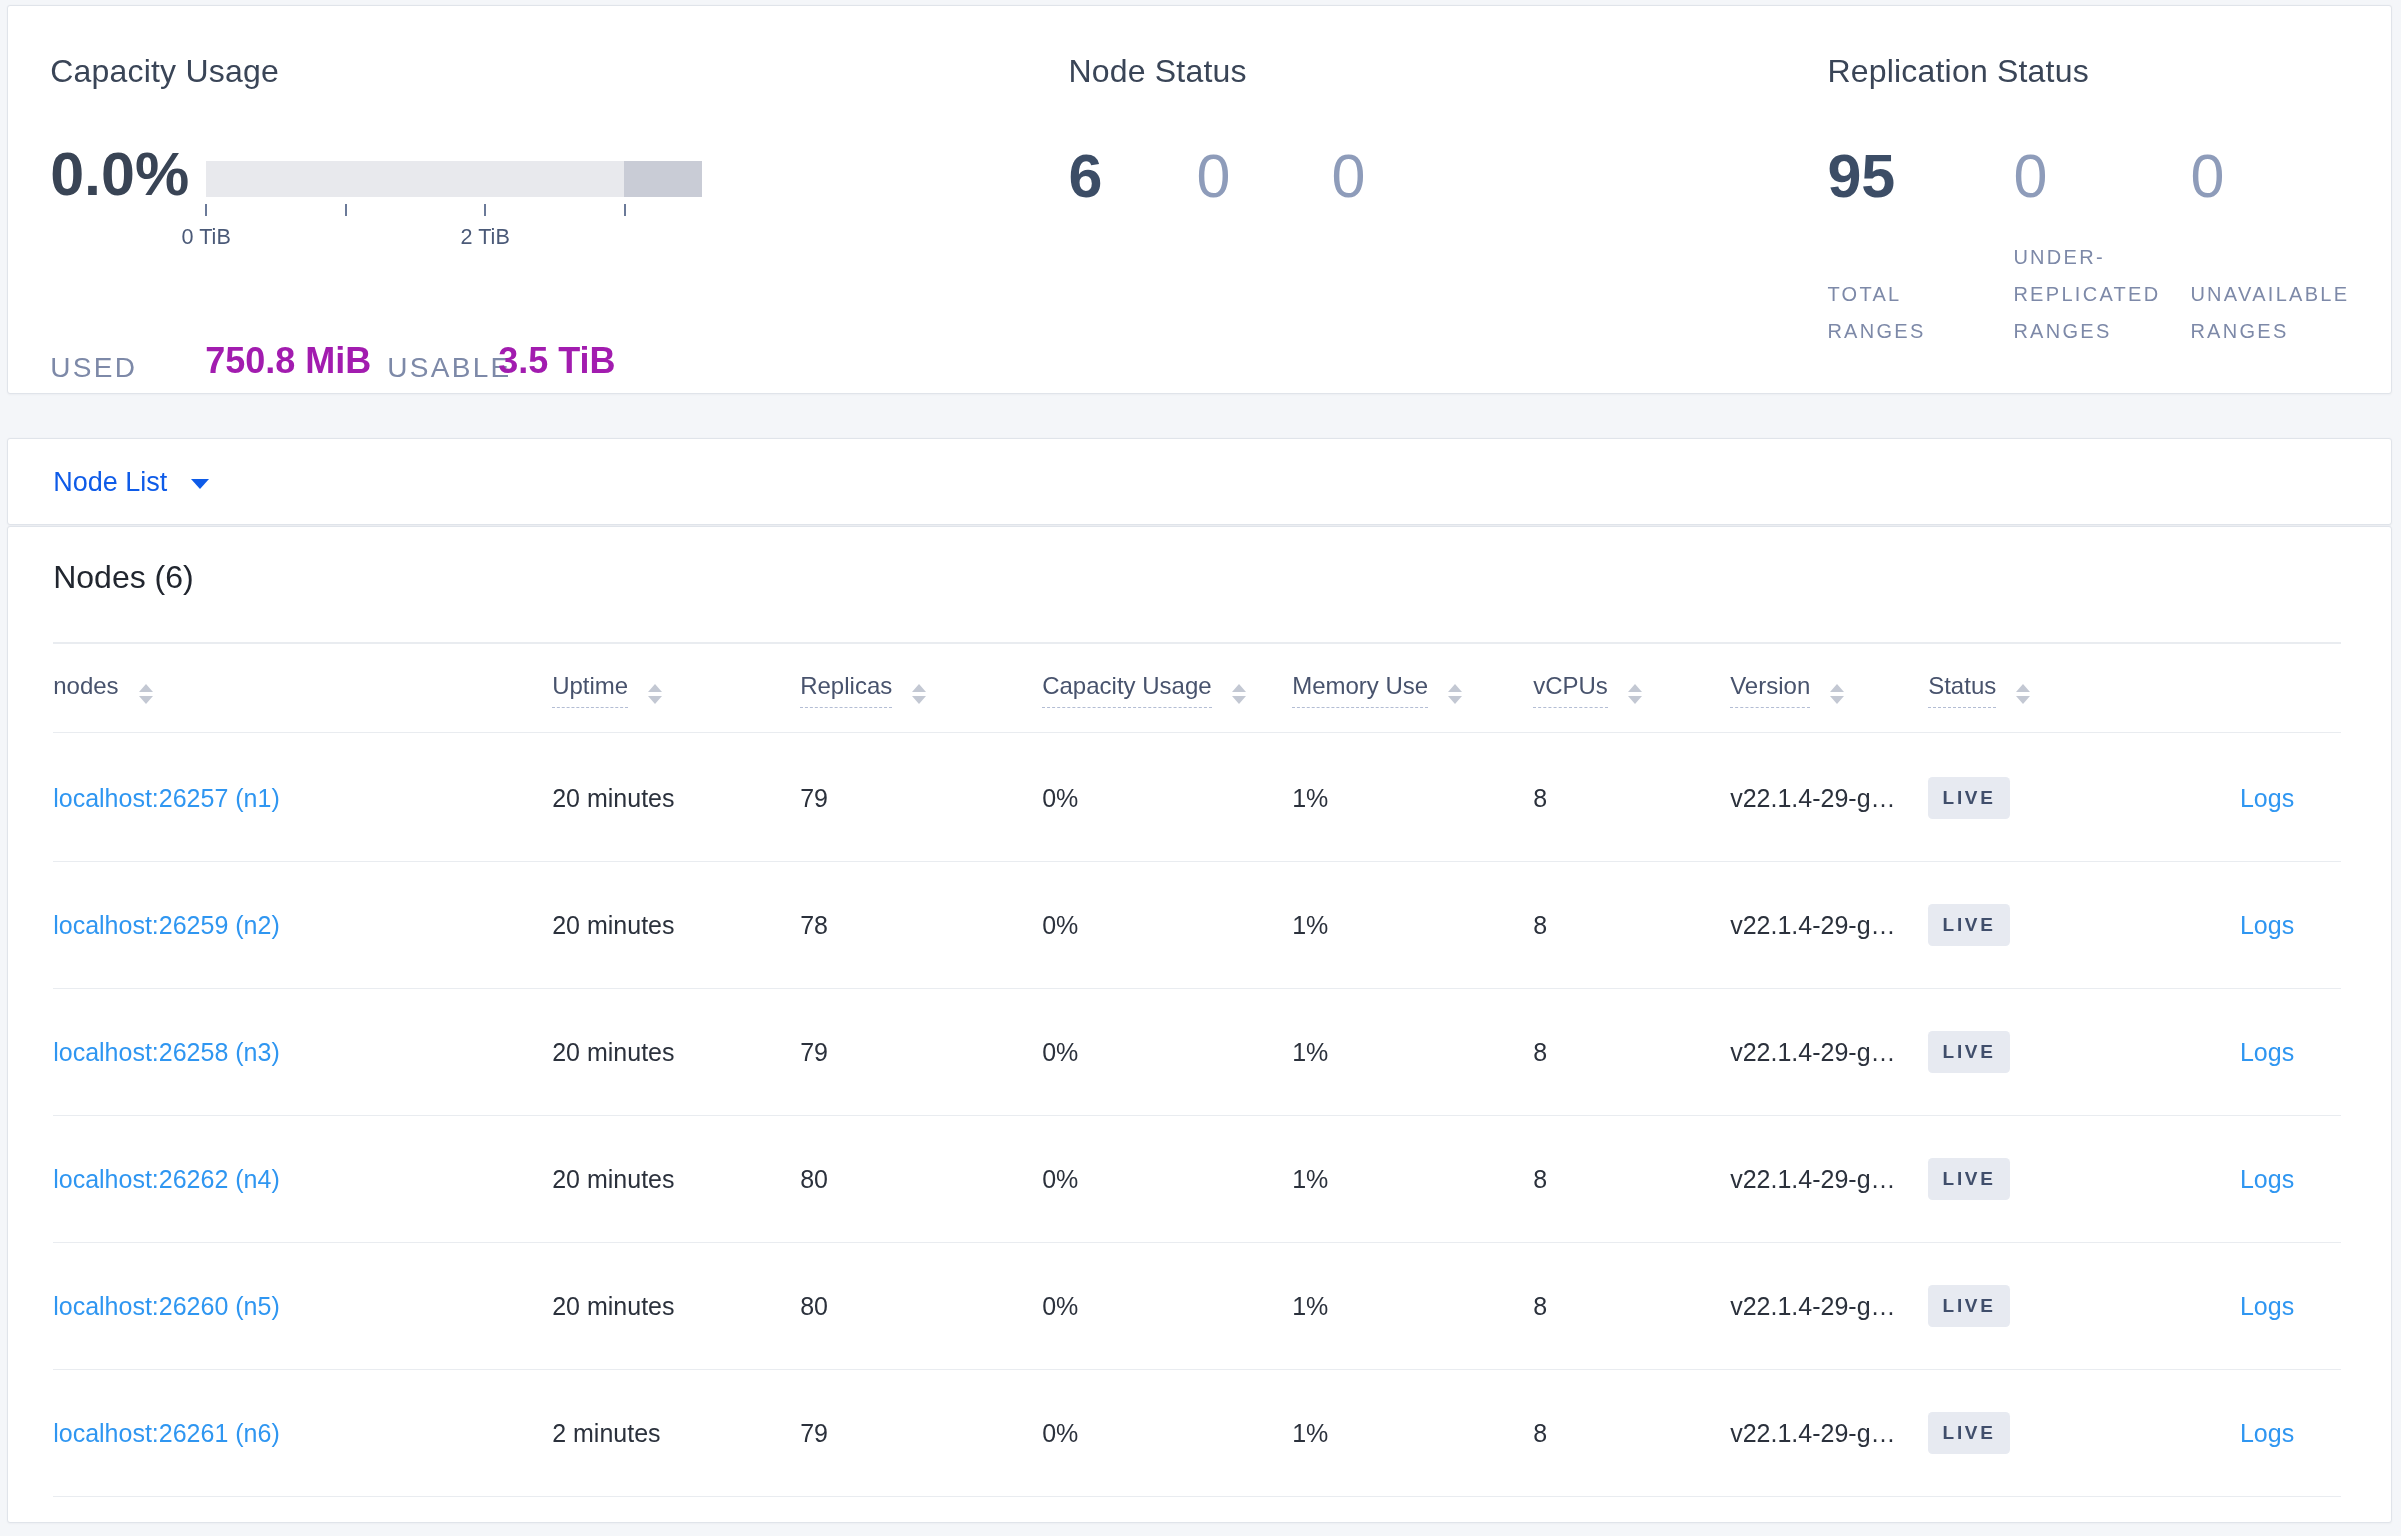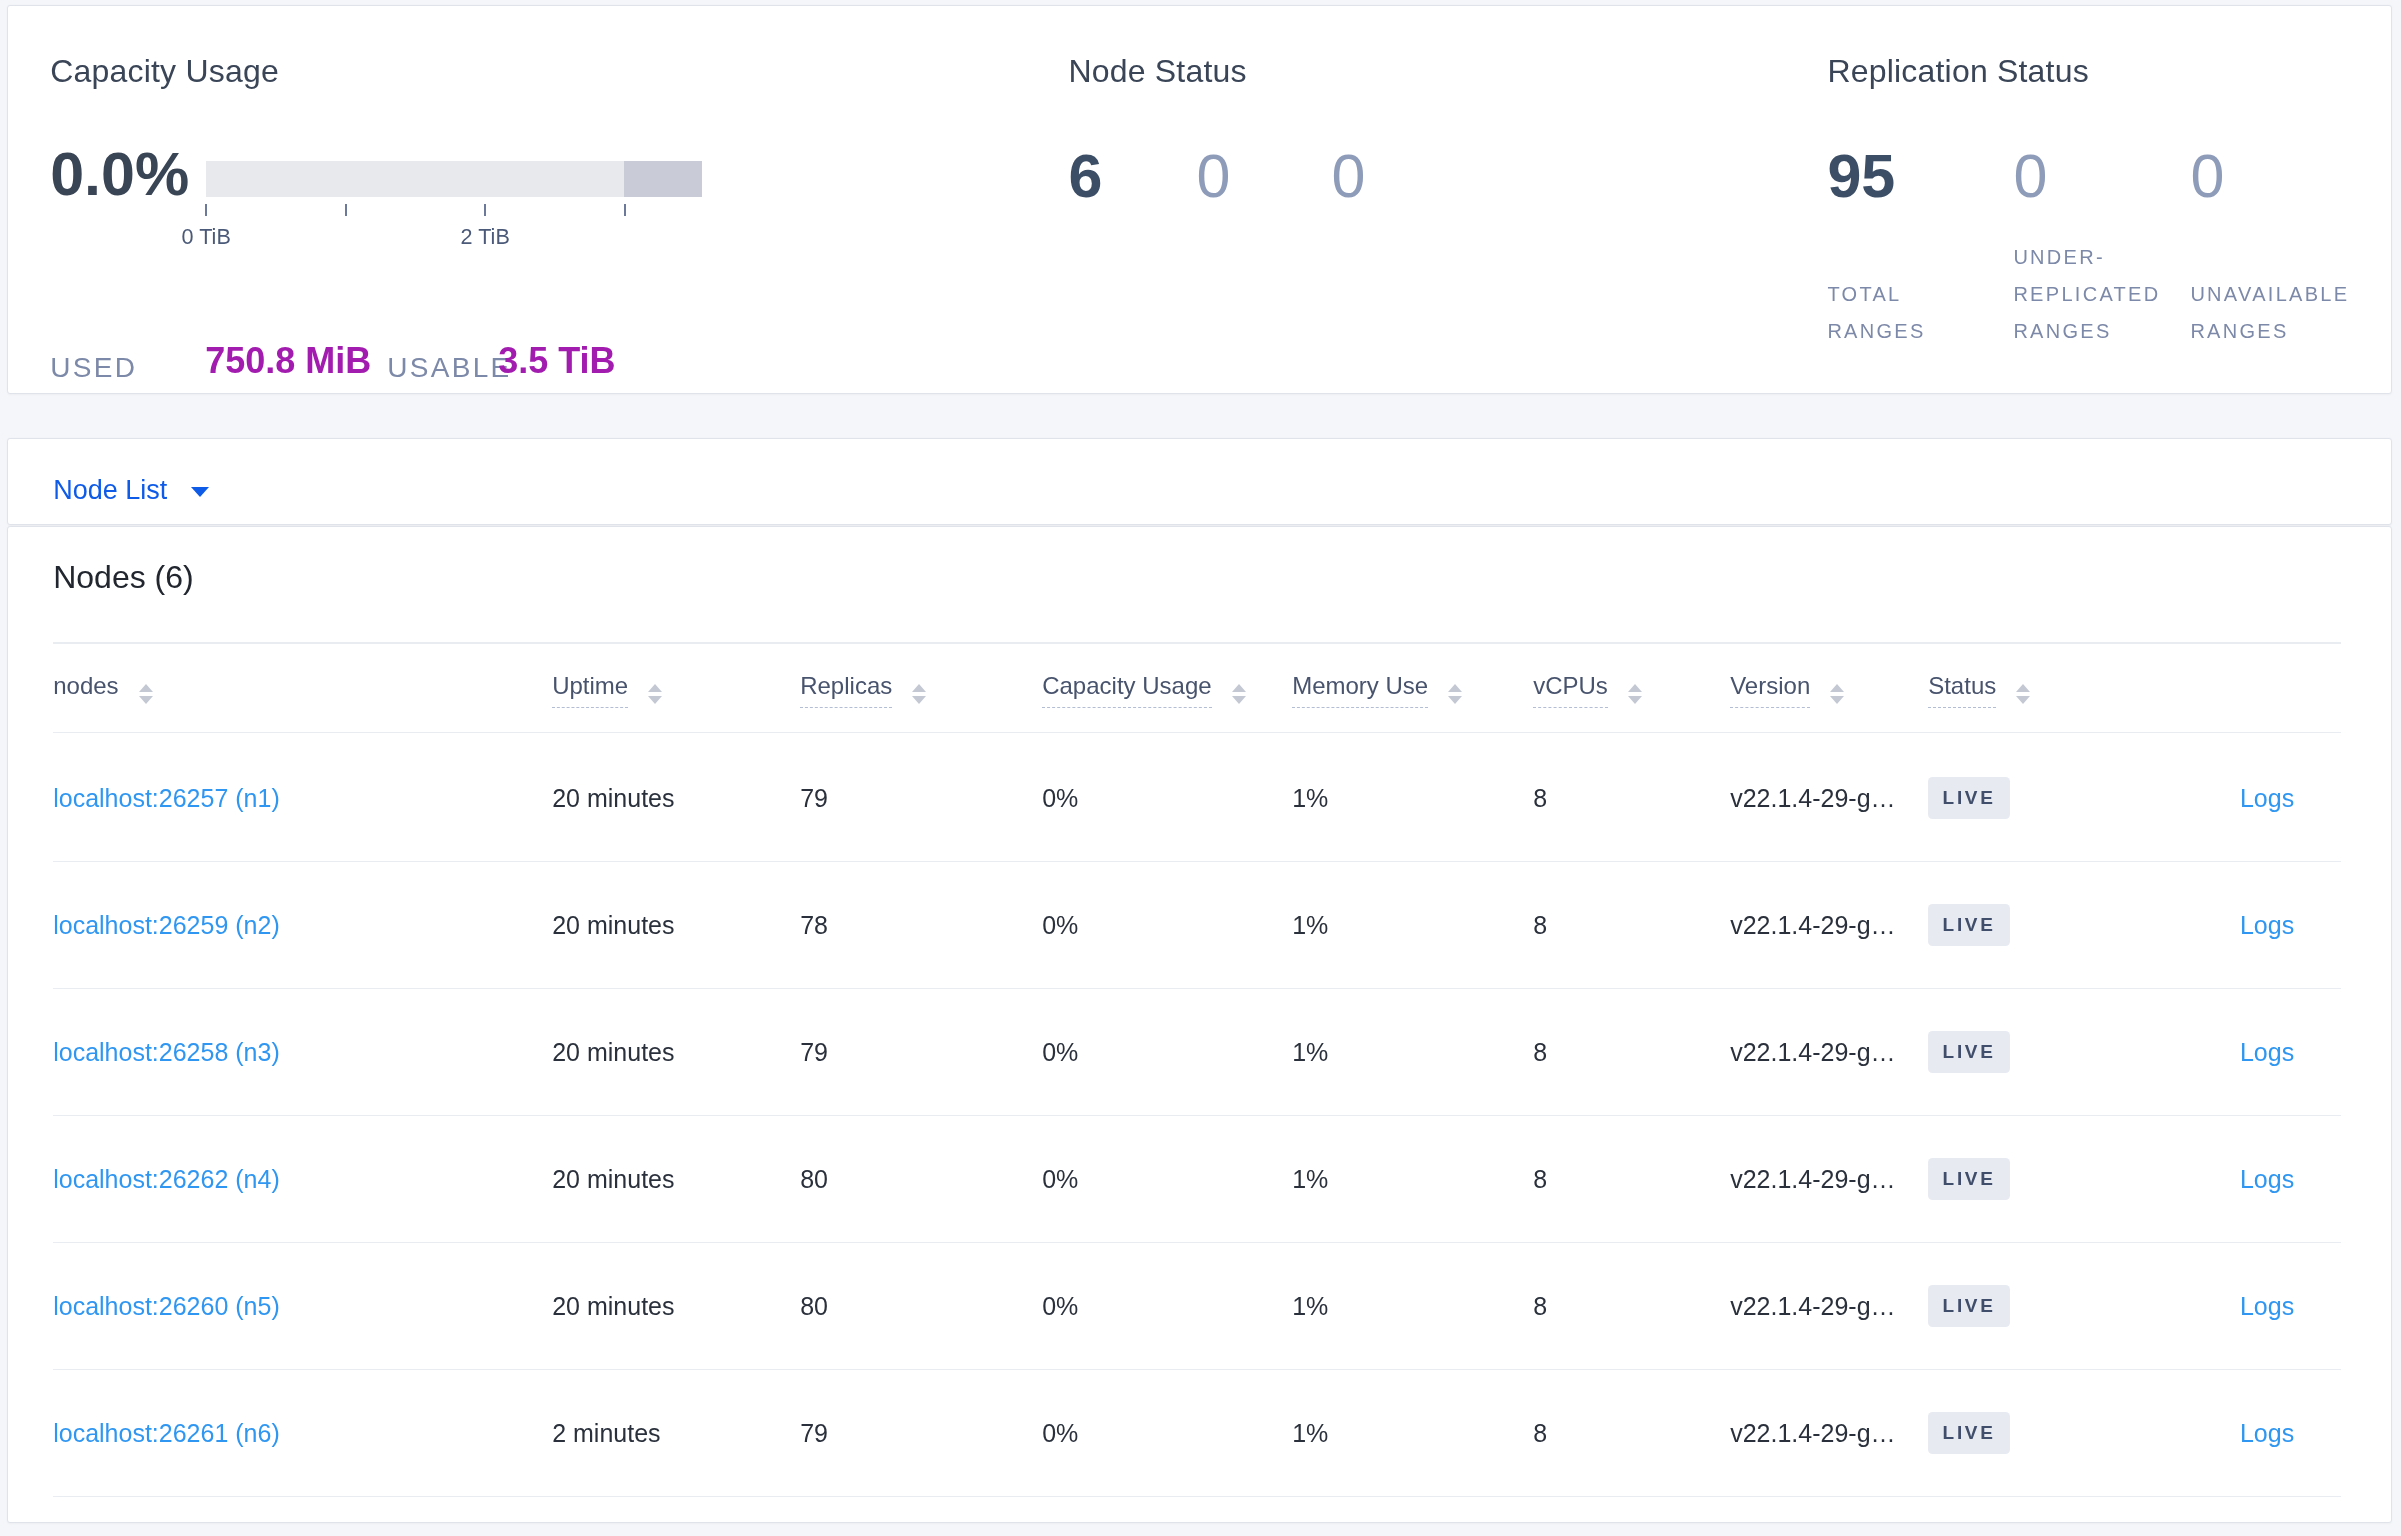--- a/index.html
+++ b/index.html
@@ -56,21 +56,21 @@
     font-size:20px; letter-spacing:2.3px; color:#7d89a8; font-weight:500;
     line-height:1.85;
   }
   
   .ns-col1 { width:128px; } .ns-col2 { width:135px; } .ns-col3 { width:144px; }
   .rp-col1 { width:186px; } .rp-col2 { width:177px; } .rp-col3 { width:180px; }
   .lbl-w1 { width:108px; } .lbl-w2 { width:167px; }
   
   #nodelist-bar { left:7.2px; top:438px; width:2385px; height:87px; }
   #nodelist-btn {
-    position:absolute; left:45px; top:8px; height:87px;
+    position:absolute; left:45px; top:0; height:87px;
     display:flex; align-items:center; cursor:pointer;
   }
   #nodelist-label { font-size:27px; font-weight:500; color:#0e5be8; }
   #nodelist-caret {
     width:0; height:0; margin-left:23.4px; margin-top:3.6px;
     border-left:9px solid transparent; border-right:9px solid transparent;
     border-top:10.8px solid #0e5be8;
   }
   
   #nodes-card { left:7.2px; top:526px; width:2385px; height:997px; }

